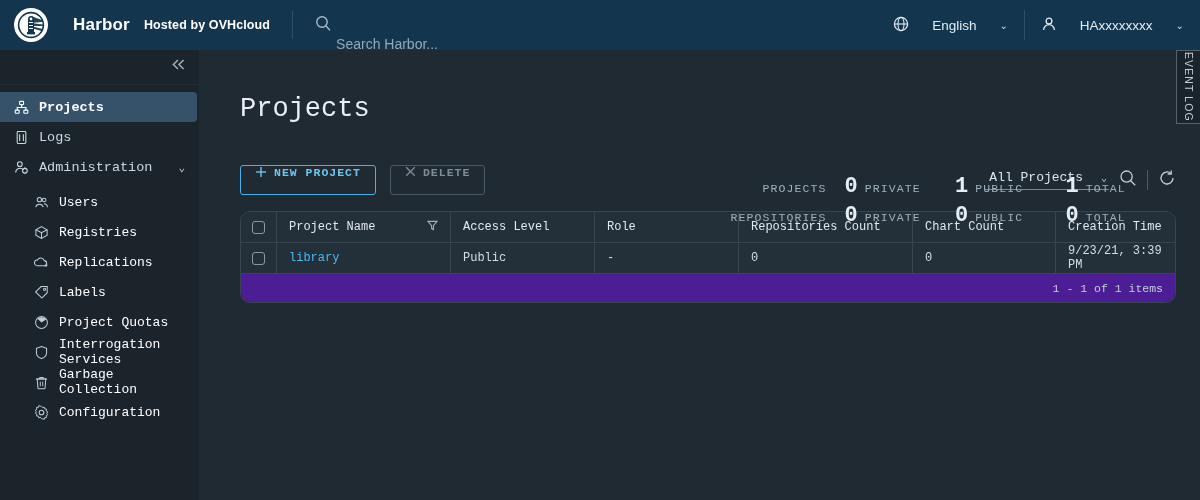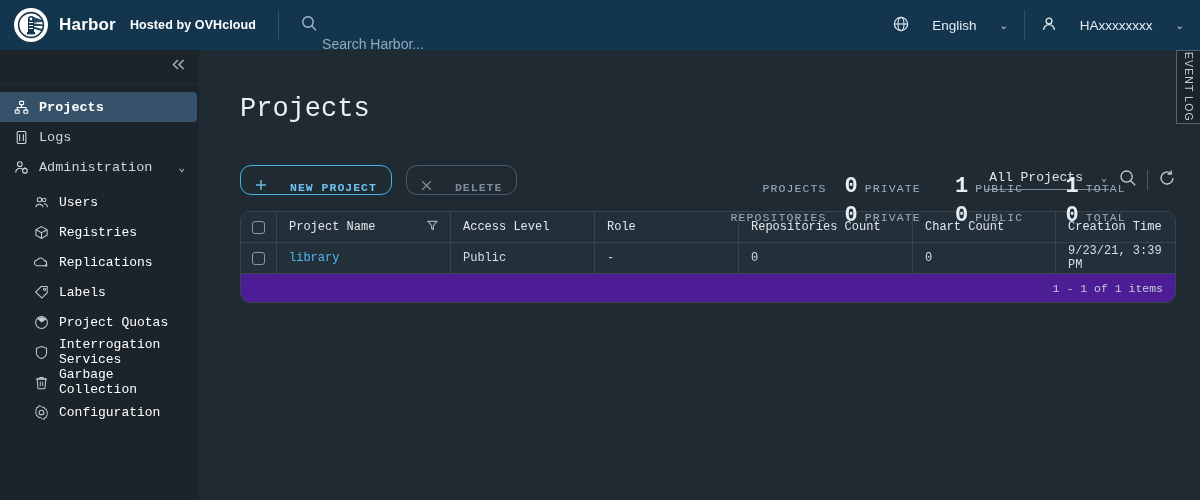--- a/index.html
+++ b/index.html
@@ -18,21 +18,21 @@
     display: flex; align-items: center;
     position: relative; z-index: 20;
   }
   .brand { display: flex; align-items: center; padding-left: 14px; }
   .logo-circle {
     width: 34px; height: 34px; border-radius: 50%;
     background: #ffffff; display: flex; align-items: center; justify-content: center;
     flex: 0 0 34px;
   }
   .brand-title {
-    color: #ffffff; font-size: 17px; font-weight: bold; margin-left: 11px; letter-spacing: .2px;
+    color: #ffffff; font-size: 17px; font-weight: bold; margin-left: 25px; letter-spacing: .2px;
   }
   .brand-sub {
     color: #ffffff; font-size: 12.5px; font-weight: bold; margin-left: 14px; letter-spacing: .1px;
   }
   .hdr-divider { width: 1px; height: 28px; background: #2c526d; margin: 0 22px; }
   .search-box { display: flex; align-items: center; gap: 4px; }
   .search-input {
     background: transparent; border: none; outline: none;
     color: #b6c6d2; font-size: 14px; width: 250px;
     font-family: "Liberation Sans", sans-serif;
@@ -102,22 +102,22 @@
     color: #9fb0bd; font-size: 11.5px; letter-spacing: 1.1px;
     width: 146px; text-align: right; padding-right: 18px;
   }
   .stat-cell { width: 128px; display: flex; align-items: baseline; gap: 7px; }
   .stat-num { color: #e6edf3; font-size: 22px; font-weight: bold; }
   .stat-unit { color: #9fb0bd; font-size: 11.5px; letter-spacing: 1.1px; }
 
   
   .toolbar { display: flex; align-items: center; margin-top: 41px; }
   .btn {
-    display: flex; align-items: flex-end; gap: 23px;
-    height: 30px; padding: 0 14px; border-radius: 11px;
+    display: flex; align-items: flex-start; gap: 7px;
+    height: 30px; padding: 0 14px; border-radius: 3px;
     font-size: 11.5px; letter-spacing: 1px; font-weight: bold;
     background: transparent; cursor: pointer;
   }
   .btn-primary { border: 1px solid #4aaee8; color: #6fc3f0; }
   .btn-disabled { border: 1px solid #4d5b66; color: #7f8b95; margin-left: 14px; }
   .toolbar-right { margin-left: auto; display: flex; align-items: center; gap: 10px; }
   .select-wrap {
     display: flex; align-items: center; gap: 18px;
     border-bottom: 1px solid #7b8994; padding: 0 2px 4px 4px; min-width: 106px;
   }

